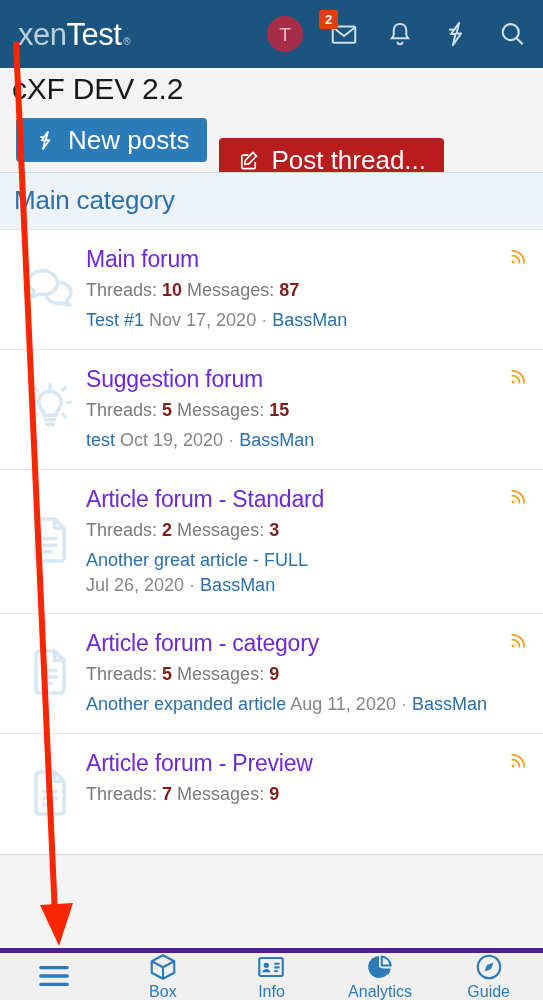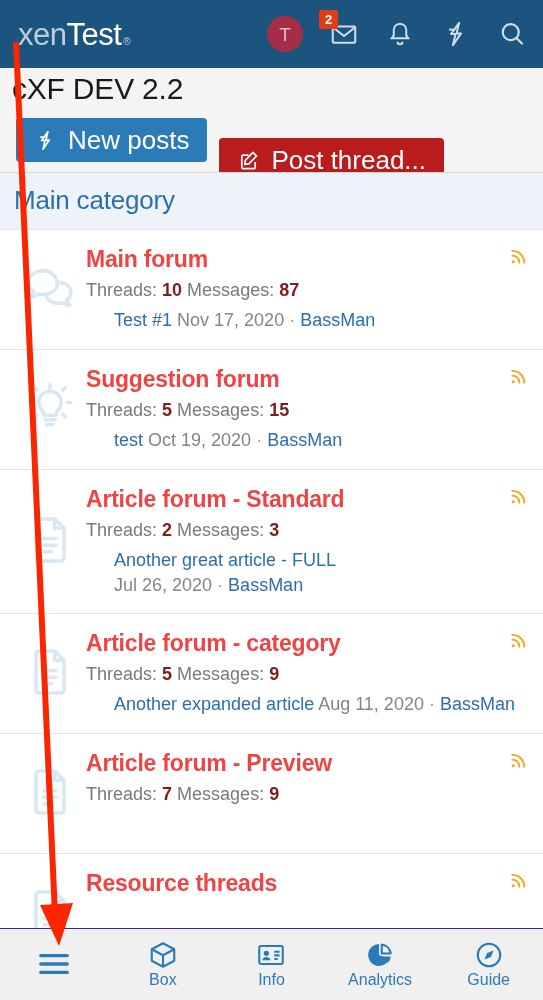--- a/index.html
+++ b/index.html
@@ -128,56 +128,55 @@
   .node-icon {
     flex: 0 0 72px;
     display: flex; align-items: center; justify-content: center;
     color: #d7e7f3;
   }
   .node-icon svg { display: block; width: 56px; height: 56px; }
 
   .node-main { flex: 1 1 auto; min-width: 0; padding-right: 4px; padding-top: 2px; }
 
   .node-title {
-    color: #ef4444;
+    color: #6d28d9;
     font-size: 23px;
-    font-weight: 700;
+    font-weight: 400;
     line-height: 1.18;
     margin-bottom: 5px;
     letter-spacing: -0.2px;
   }
   .node-stats {
     font-size: 18px;
     color: #7a7a7a;
     line-height: 1.35;
     margin-bottom: 6px;
   }
   .node-stats b { color: #7f1d1d; font-weight: 700; }
   .node-last {
     font-size: 18px;
     color: #858585;
     line-height: 1.34;
-    margin-left: 28px;
   }
   .node-last a { color: #2b6fab; text-decoration: none; }
   .node-last .sep { color: #9a9a9a; }
 
   .node-rss {
     position: absolute;
     top: 16px; right: 14px;
     color: #f5a31c;
   }
   .node-rss svg { display: block; width: 21px; height: 21px; }
 
   
   .bottomnav {
     position: absolute; bottom: 0; left: 0;
-    width: 543px; height: 72px;
+    width: 543px; height: 52px;
     background: #f0f0f0;
-    border-top: 1px solid #4c1d95;
+    border-top: 5px solid #4c1d95;
     display: flex; align-items: center;
     z-index: 8;
   }
   .nav-item {
     flex: 1 1 0;
     display: flex; flex-direction: column;
     align-items: center; justify-content: center;
     gap: 1px;
     color: #2b7bb9;
     cursor: pointer;
@@ -425,39 +424,20 @@
       </div>
       <div class="node-rss">
         <svg viewBox="0 0 24 24" fill="none" stroke="currentColor" stroke-width="2.1" stroke-linecap="round">
           <path d="M5 5.5a13.5 13.5 0 0 1 13.5 13.5"></path>
           <path d="M5 11a8 8 0 0 1 8 8"></path>
           <circle cx="6" cy="18" r="1.8" fill="currentColor" stroke="none"></circle>
         </svg>
       </div>
     </div>
 
-    <div class="node">
-      <div class="node-icon">
-        <svg viewBox="0 0 24 24" fill="none" stroke="currentColor" stroke-width="1.5" stroke-linejoin="round">
-          <path d="M14 3H7.5A1.5 1.5 0 0 0 6 4.5v15A1.5 1.5 0 0 0 7.5 21h9a1.5 1.5 0 0 0 1.5-1.5V7l-4-4z"></path>
-          <path d="M14 3v4h4"></path>
-          <path d="M8.8 11.4h6.4M8.8 14.2h6.4M8.8 17h4.4"></path>
-        </svg>
-      </div>
-      <div class="node-main">
-        <div class="node-title">Resource threads</div>
-      </div>
-      <div class="node-rss">
-        <svg viewBox="0 0 24 24" fill="none" stroke="currentColor" stroke-width="2.1" stroke-linecap="round">
-          <path d="M5 5.5a13.5 13.5 0 0 1 13.5 13.5"></path>
-          <path d="M5 11a8 8 0 0 1 8 8"></path>
-          <circle cx="6" cy="18" r="1.8" fill="currentColor" stroke="none"></circle>
-        </svg>
-      </div>
-    </div>
 
   </div>
 
   <div class="bottomnav">
 
     <div class="nav-item menu">
       <svg viewBox="0 0 30 24" fill="none" stroke="currentColor" stroke-width="2.8" stroke-linecap="round">
         <path d="M4 5h22M4 12h22M4 19h22"></path>
       </svg>
       <span class="nav-label"></span>

